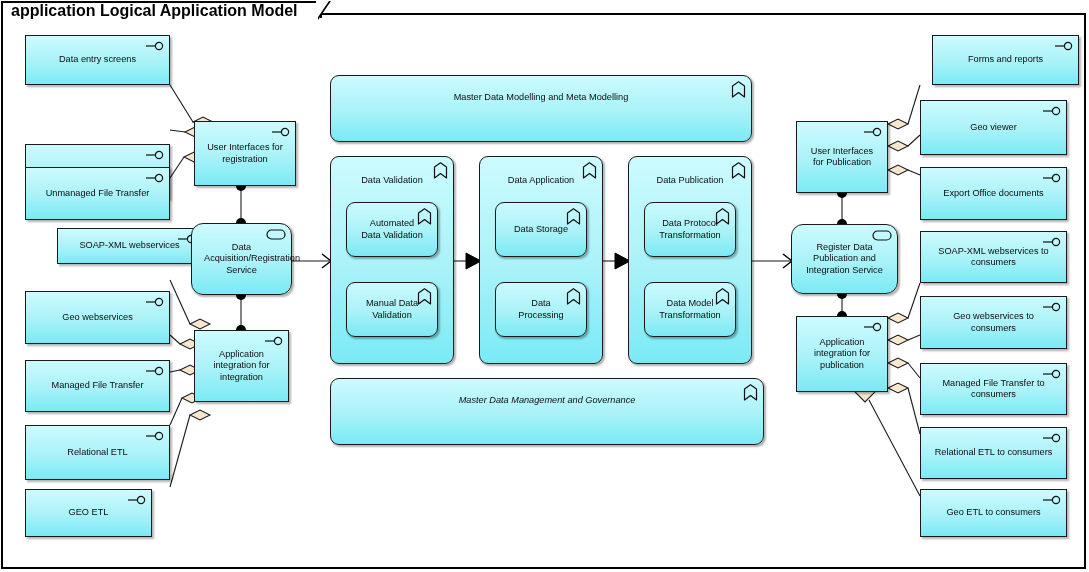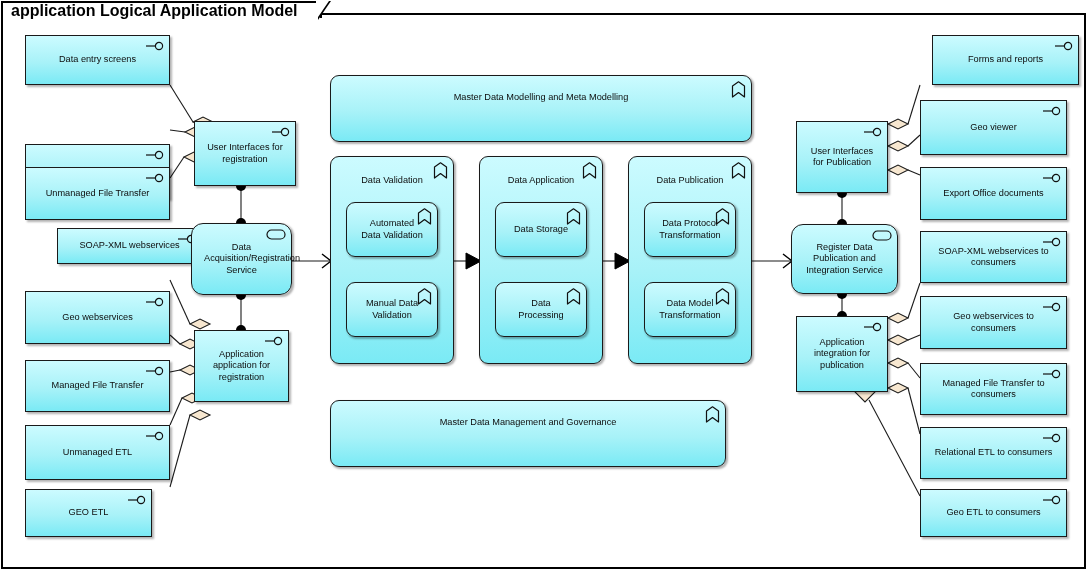--- a/index.html
+++ b/index.html
@@ -299,21 +299,21 @@
         </span>
         <span class="lbl">Managed File Transfer</span>
       </div>
       <div class="node component" style="left: 25px; top: 425px; width: 145px; height: 55px;">
         <span class="ico">
           <svg width="18" height="10" viewBox="0 0 18 10">
             <line x1="0" y1="5" x2="9" y2="5" stroke="#111" stroke-width="1.2"></line>
             <circle cx="13" cy="5" r="3.6" fill="none" stroke="#111" stroke-width="1.2"></circle>
           </svg>
         </span>
-        <span class="lbl">Unmanaged ETL</span>
+        <span class="lbl">Relational ETL</span>
       </div>
       <div class="node component" style="left: 25px; top: 489px; width: 127px; height: 48px;">
         <span class="ico">
           <svg width="18" height="10" viewBox="0 0 18 10">
             <line x1="0" y1="5" x2="9" y2="5" stroke="#111" stroke-width="1.2"></line>
             <circle cx="13" cy="5" r="3.6" fill="none" stroke="#111" stroke-width="1.2"></circle>
           </svg>
         </span>
         <span class="lbl">GEO ETL</span>
       </div>
@@ -326,39 +326,39 @@
         </span>
         <span class="lbl">User Interfaces for registration</span>
       </div>
       <div class="node component" style="left: 194px; top: 330px; width: 95px; height: 72px;">
         <span class="ico">
           <svg width="18" height="10" viewBox="0 0 18 10">
             <line x1="0" y1="5" x2="9" y2="5" stroke="#111" stroke-width="1.2"></line>
             <circle cx="13" cy="5" r="3.6" fill="none" stroke="#111" stroke-width="1.2"></circle>
           </svg>
         </span>
-        <span class="lbl">Application application for registration</span>
+        <span class="lbl">Application integration for integration</span>
       </div>
       <div class="node service" style="left: 191px; top: 223px; width: 101px; height: 72px;">
         <span class="ico">
           <svg width="20" height="11" viewBox="0 0 20 11">
             <rect x="1" y="1" width="18" height="9" rx="4.5" ry="4.5" fill="none" stroke="#111" stroke-width="1.2"></rect>
           </svg>
         </span>
         <span class="lbl">Data Acquisition/Registration Service</span>
       </div>
       <div class="node function wide" style="left: 330px; top: 75px; width: 422px; height: 67px;">
         <span class="ico">
           <svg width="15" height="17" viewBox="0 0 15 17">
             <polygon points="1.5,5 7.5,0.8 13.5,5 13.5,16 7.5,11.5 1.5,16" fill="none" stroke="#111" stroke-width="1.2" stroke-linejoin="round"></polygon>
           </svg>
         </span>
         <span class="lbl">Master Data Modelling and Meta Modelling</span>
       </div>
-      <div class="node function wide" style="left: 330px; top: 400px; width: 396px; height: 67px;">
+      <div class="node function wide" style="left: 330px; top: 378px; width: 434px; height: 67px; font-style: italic;">
         <span class="ico">
           <svg width="15" height="17" viewBox="0 0 15 17">
             <polygon points="1.5,5 7.5,0.8 13.5,5 13.5,16 7.5,11.5 1.5,16" fill="none" stroke="#111" stroke-width="1.2" stroke-linejoin="round"></polygon>
           </svg>
         </span>
         <span class="lbl">Master Data Management and Governance</span>
       </div>
       <div class="node function group" style="left: 330px; top: 156px; width: 124px; height: 208px;">
         <span class="ico">
           <svg width="15" height="17" viewBox="0 0 15 17">

